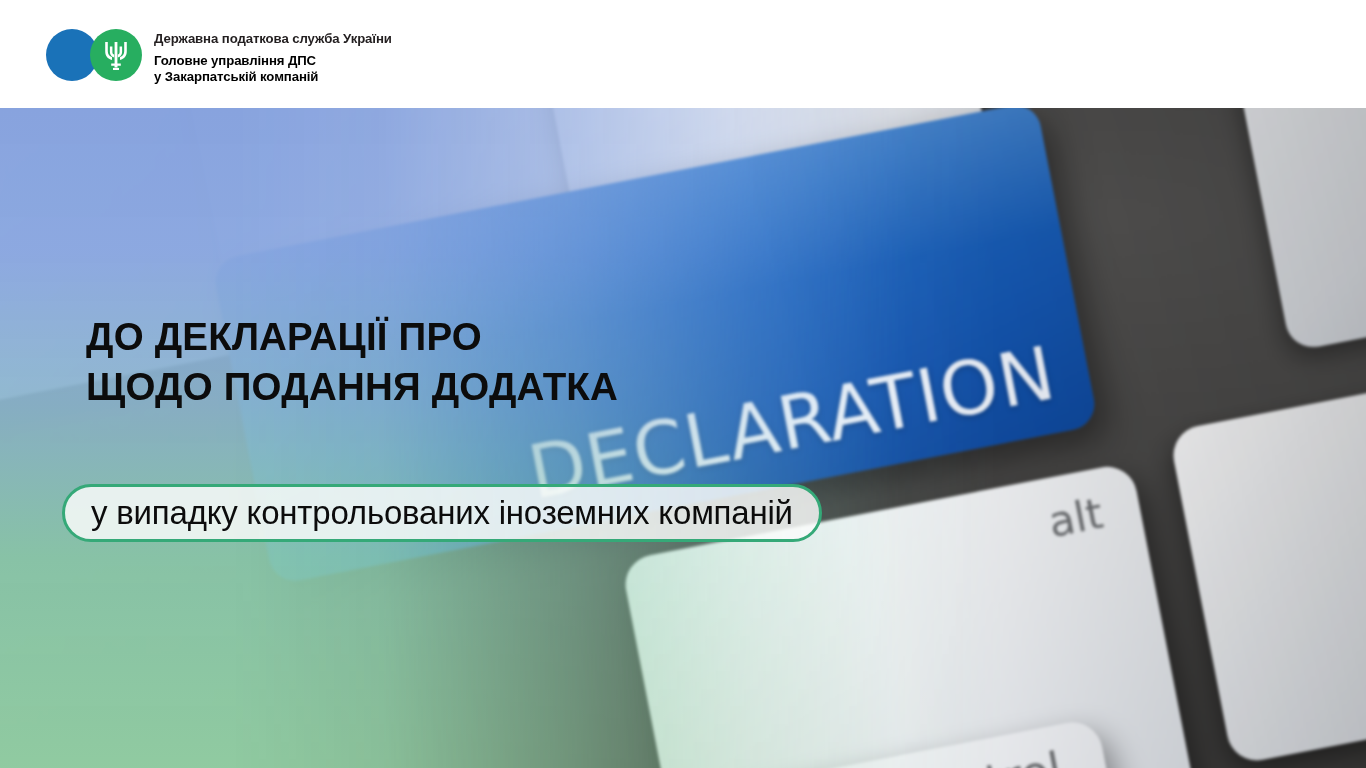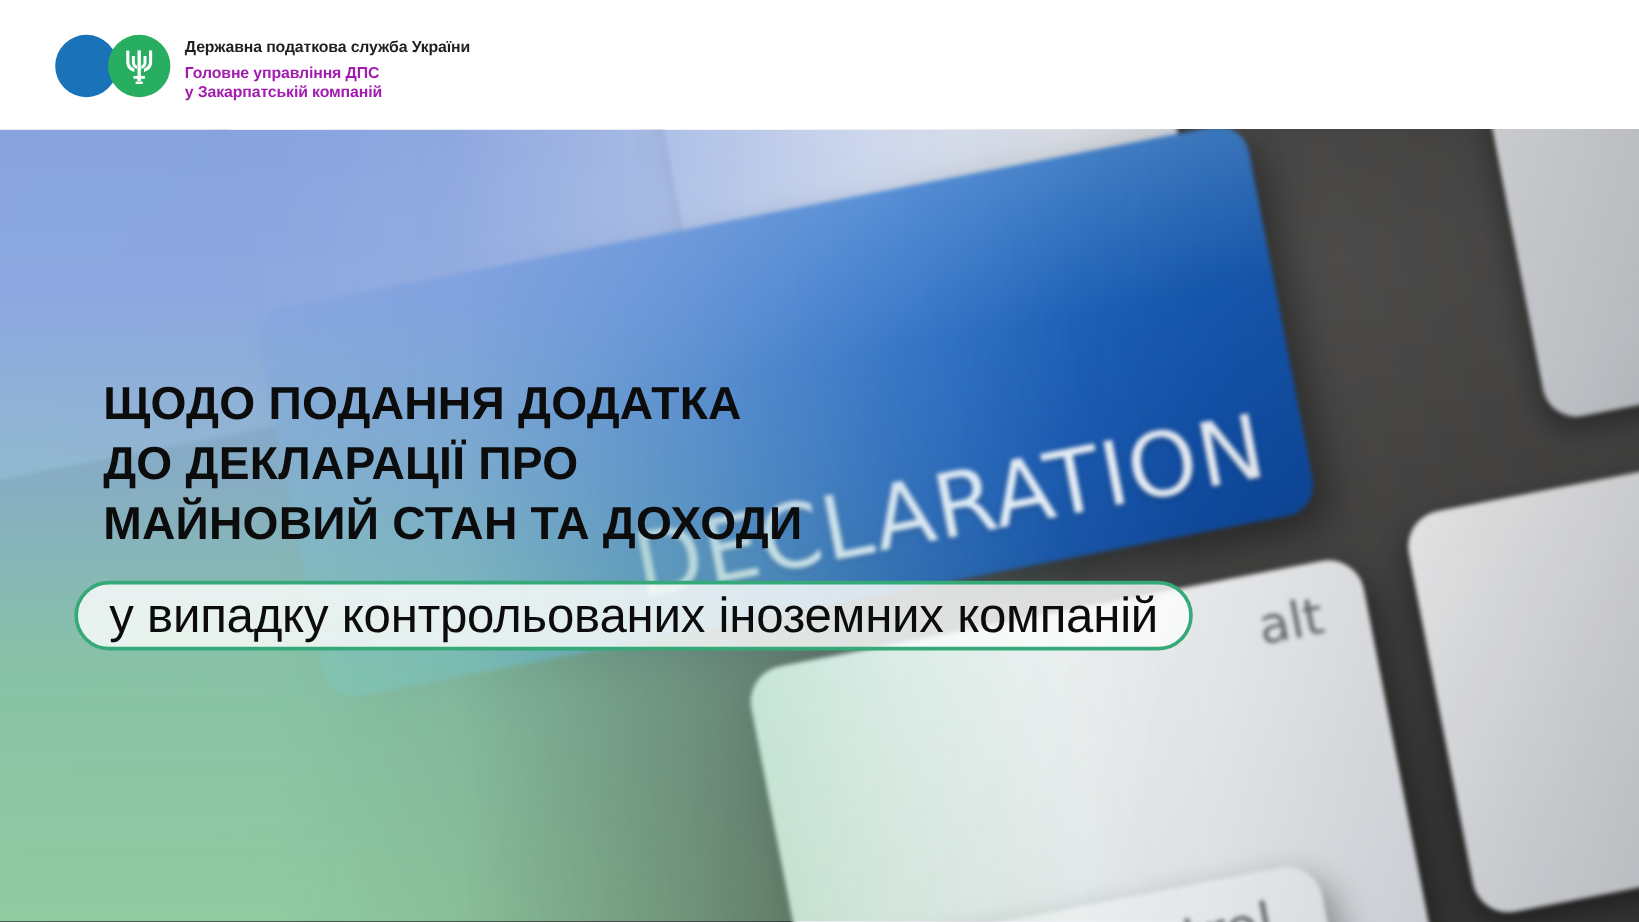--- a/index.html
+++ b/index.html
@@ -72,21 +72,21 @@
     font-size: 13.2px;
     font-weight: bold;
     color: #231f20;
     letter-spacing: -0.1px;
     line-height: 1.25;
     white-space: nowrap;
   }
   .logo-line2, .logo-line3 {
     font-size: 13.2px;
     font-weight: bold;
-    color: #a21caf;
+    color: #000000;
     letter-spacing: -0.1px;
     line-height: 1.28;
     white-space: nowrap;
   }
   .logo-line2 { margin-top: 5px; }
 
   
   .hero {
     position: absolute;
     left: 0; top: 108px;
@@ -297,21 +297,21 @@
     padding: 0 26px;
     display: flex;
     align-items: center;
     border: 3px solid #35A978;
     border-radius: 29px;
     background: rgba(250,252,250,0.84);
   }
   .pill-text {
     font-family: "Liberation Sans", sans-serif;
     font-weight: normal;
-    font-size: 41px;
+    font-size: 33px;
     letter-spacing: -0.2px;
     color: #0c0c0c;
     white-space: nowrap;
   }
 </style>
 </head>
 <body>
 
 <div class="stage">
 
@@ -341,23 +341,22 @@
       <div class="key key-ctrl">
         <span class="cap">control</span>
       </div>
 
       <div class="kb-texture"></div>
     </div>
 
     <div class="grad-overlay"></div>
 
     <div class="headline">
+      <span class="hl">ДО ДЕКЛАРАЦІЇ ПРО</span>
       <span class="hl">ЩОДО ПОДАННЯ ДОДАТКА</span>
-      <span class="hl">ДО ДЕКЛАРАЦІЇ ПРО</span>
-      <span class="hl">МАЙНОВИЙ СТАН ТА ДОХОДИ</span>
     </div>
 
     <div class="pill">
       <span class="pill-text">у випадку контрольованих іноземних компаній</span>
     </div>
 
   </div>
 
   <div class="header">
     <div class="logo-wrap">

